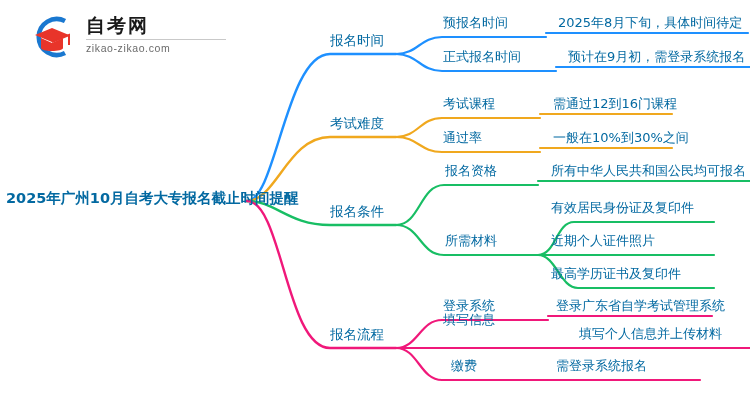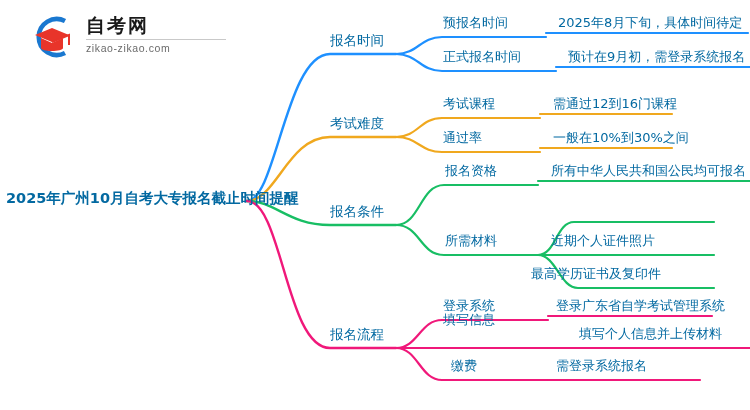--- a/index.html
+++ b/index.html
@@ -189,22 +189,23 @@
   <div class="node lvl3" style="left:443px; top:129px;">通过率</div>
   <div class="node leaf" style="left:553px; top:129px;">一般在10%到30%之间</div>
 
   <div class="node lvl2" style="left:330px; top:202px;">报名条件</div>
 
   <div class="node lvl3" style="left:445px; top:162px;">报名资格</div>
   <div class="node leaf" style="left:551px; top:162px;">所有中华人民共和国公民均可报名</div>
 
   <div class="node lvl3" style="left:445px; top:232px;">所需材料</div>
 
+  <div class="node leaf" style="left:551px; top:199px;">有效居民身份证及复印件</div>
   <div class="node leaf" style="left:551px; top:232px;">近期个人证件照片</div>
-  <div class="node leaf" style="left:531px; top:265px;">最高学历证书及复印件</div>
+  <div class="node leaf" style="left:551px; top:265px;">最高学历证书及复印件</div>
 
   <div class="node lvl2" style="left:330px; top:325px;">报名流程</div>
 
   <div class="node lvl3" style="left:443px; top:297px;">登录系统</div>
   <div class="node leaf" style="left:556px; top:297px;">登录广东省自学考试管理系统</div>
 
   <div class="node lvl3" style="left:443px; top:311px;">填写信息</div>
   <div class="node leaf" style="left:579px; top:325px;">填写个人信息并上传材料</div>
 
   <div class="node lvl3" style="left:451px; top:357px;">缴费</div>

